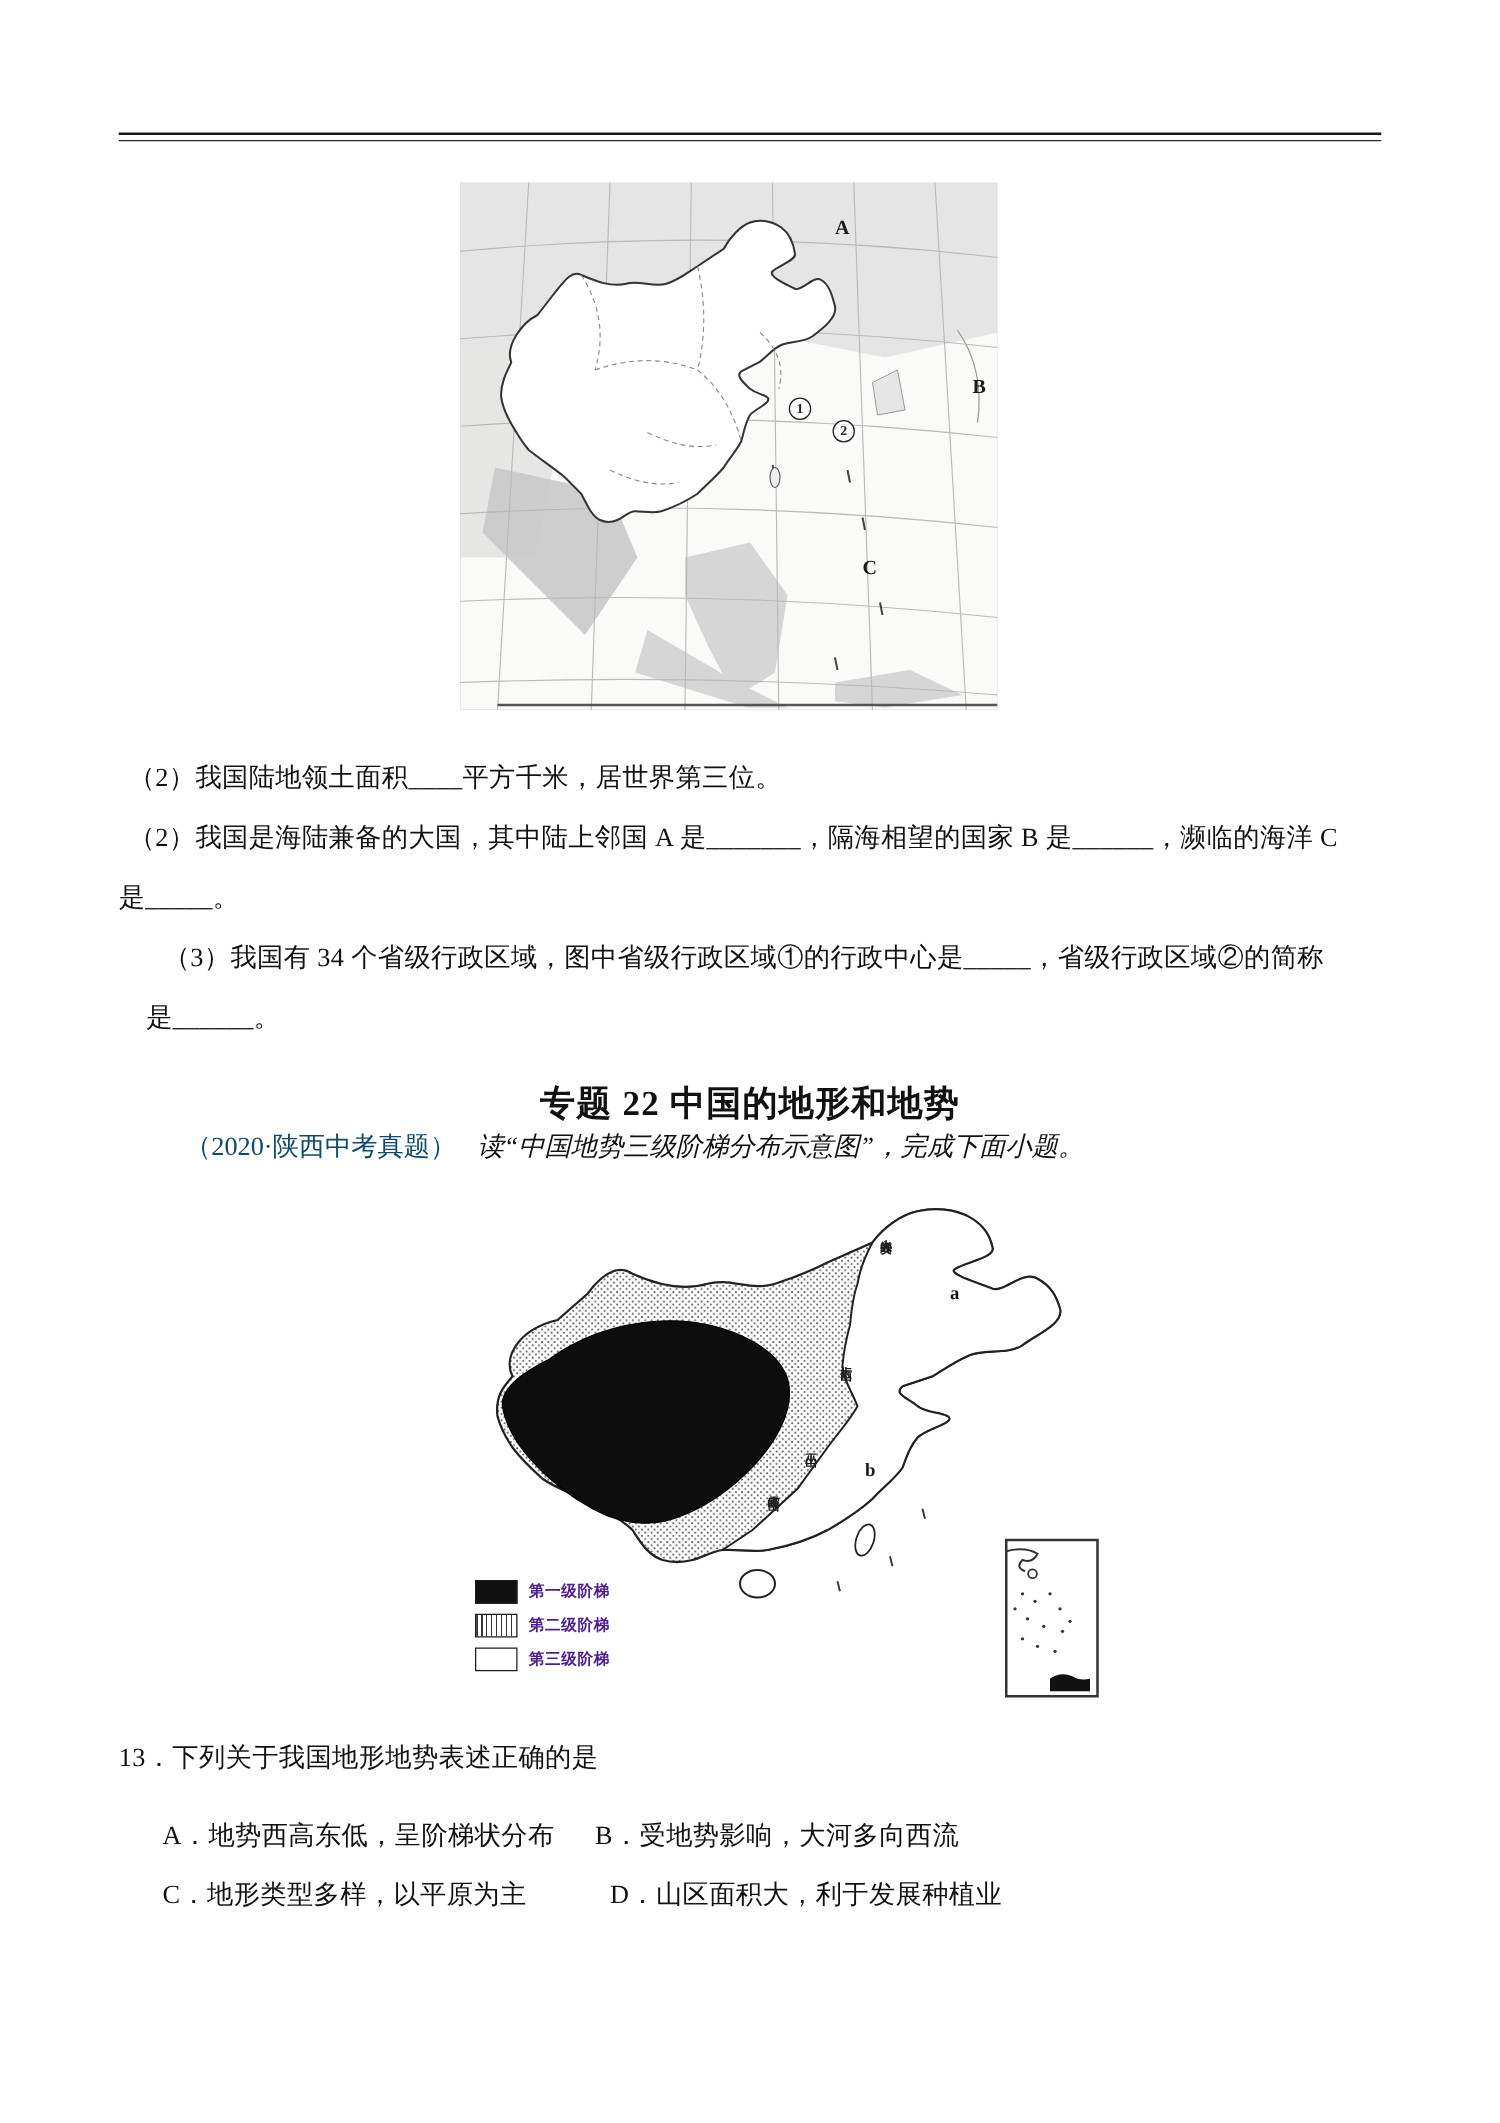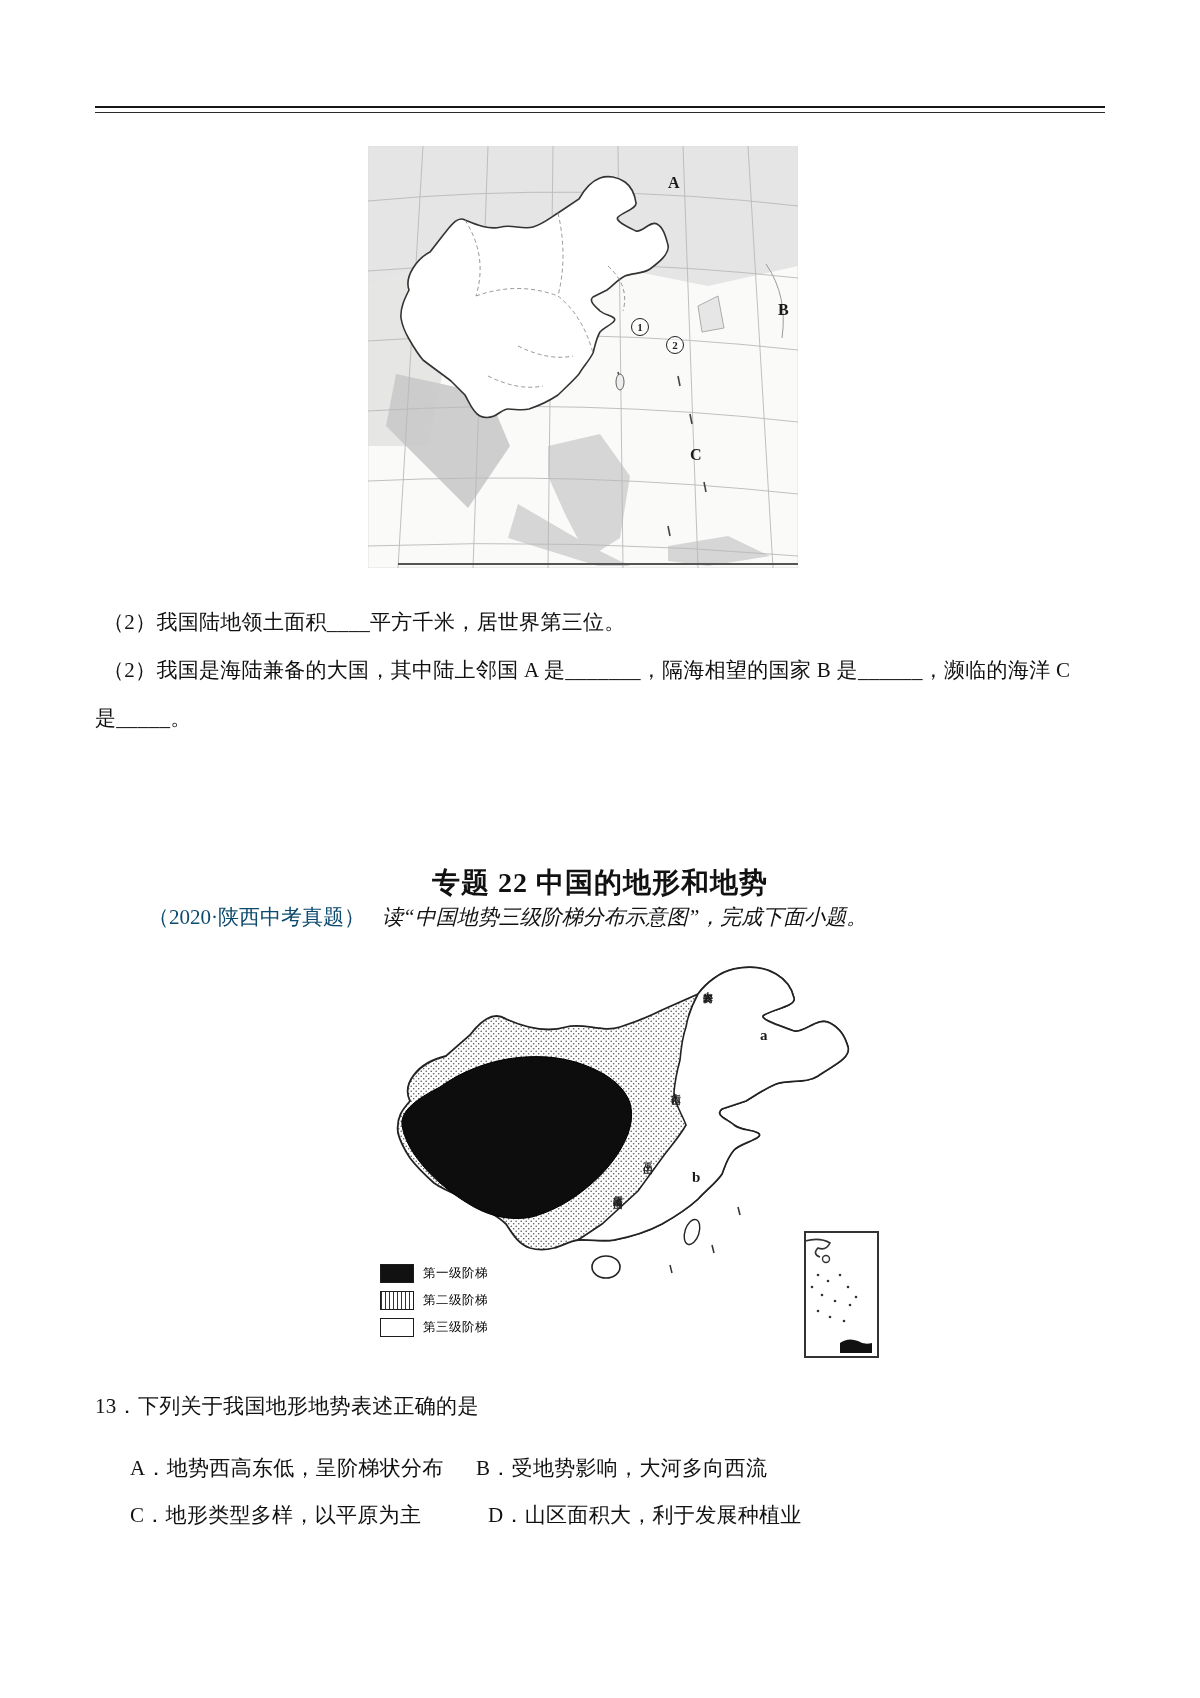--- a/index.html
+++ b/index.html
@@ -48,21 +48,21 @@
     position:absolute;writing-mode:vertical-rl;text-orientation:upright;
     font-size:9.5px;font-weight:bold;color:#1d1d1d;letter-spacing:1px;line-height:11px;
   }
   
   .legend{position:absolute;left:40px;top:318px;}
   .legend-row{display:flex;align-items:center;margin-bottom:7px;height:20px;}
   .sw{width:34px;height:19px;border:1.5px solid #1c1c1c;margin-right:9px;box-sizing:border-box;}
   .sw-1{background:#111;}
   .sw-2{background-image:repeating-linear-gradient(90deg,#333 0 1px,transparent 1px 4px);background-color:#fff;}
   .sw-3{background:#fff;}
-  .legend-label{font-size:12.5px;font-weight:normal;color:#000000;letter-spacing:.5px;}
+  .legend-label{font-size:12.5px;font-weight:bold;color:#4c1d95;letter-spacing:.5px;}
 </style>
 </head>
 <body>
 
 <div class="abs top-rule"></div>
 
 <div class="abs map1-box">
   <svg width="430" height="422" viewBox="0 0 430 422">
     <rect x="0" y="0" width="430" height="422" fill="#fafaf9" stroke="#e0e0de" stroke-width="1"></rect>
 
@@ -126,20 +126,22 @@
   <span class="map-label" style="left:410px;top:155px;">B</span>
   <span class="map-label" style="left:322px;top:300px;">C</span>
   <span class="circled" style="left:263px;top:172px;">1</span>
   <span class="circled" style="left:298px;top:190px;">2</span>
 </div>
 
 <div class="abs qblock">
   <div class="qline indent-s">（2）我国陆地领土面积____平方千米，居世界第三位。</div>
   <div class="qline indent-s">（2）我国是海陆兼备的大国，其中陆上邻国 A 是_______，隔海相望的国家 B 是______，濒临的海洋 C</div>
   <div class="qline">是_____。</div>
+  <div class="qline indent-m">（3）我国有 34 个省级行政区域，图中省级行政区域①的行政中心是_____，省级行政区域②的简称</div>
+  <div class="qline indent-c">是______。</div>
 </div>
 
 <div class="abs topic-title">专题 22 中国的地形和地势</div>
 
 <div class="abs intro-line">
   <span class="src-tag">（2020·陕西中考真题）</span><span class="intro-text">读“中国地势三级阶梯分布示意图”，完成下面小题。</span>
 </div>
 
 <div class="abs map2-box">
   <svg width="545" height="420" viewBox="0 0 545 420">

